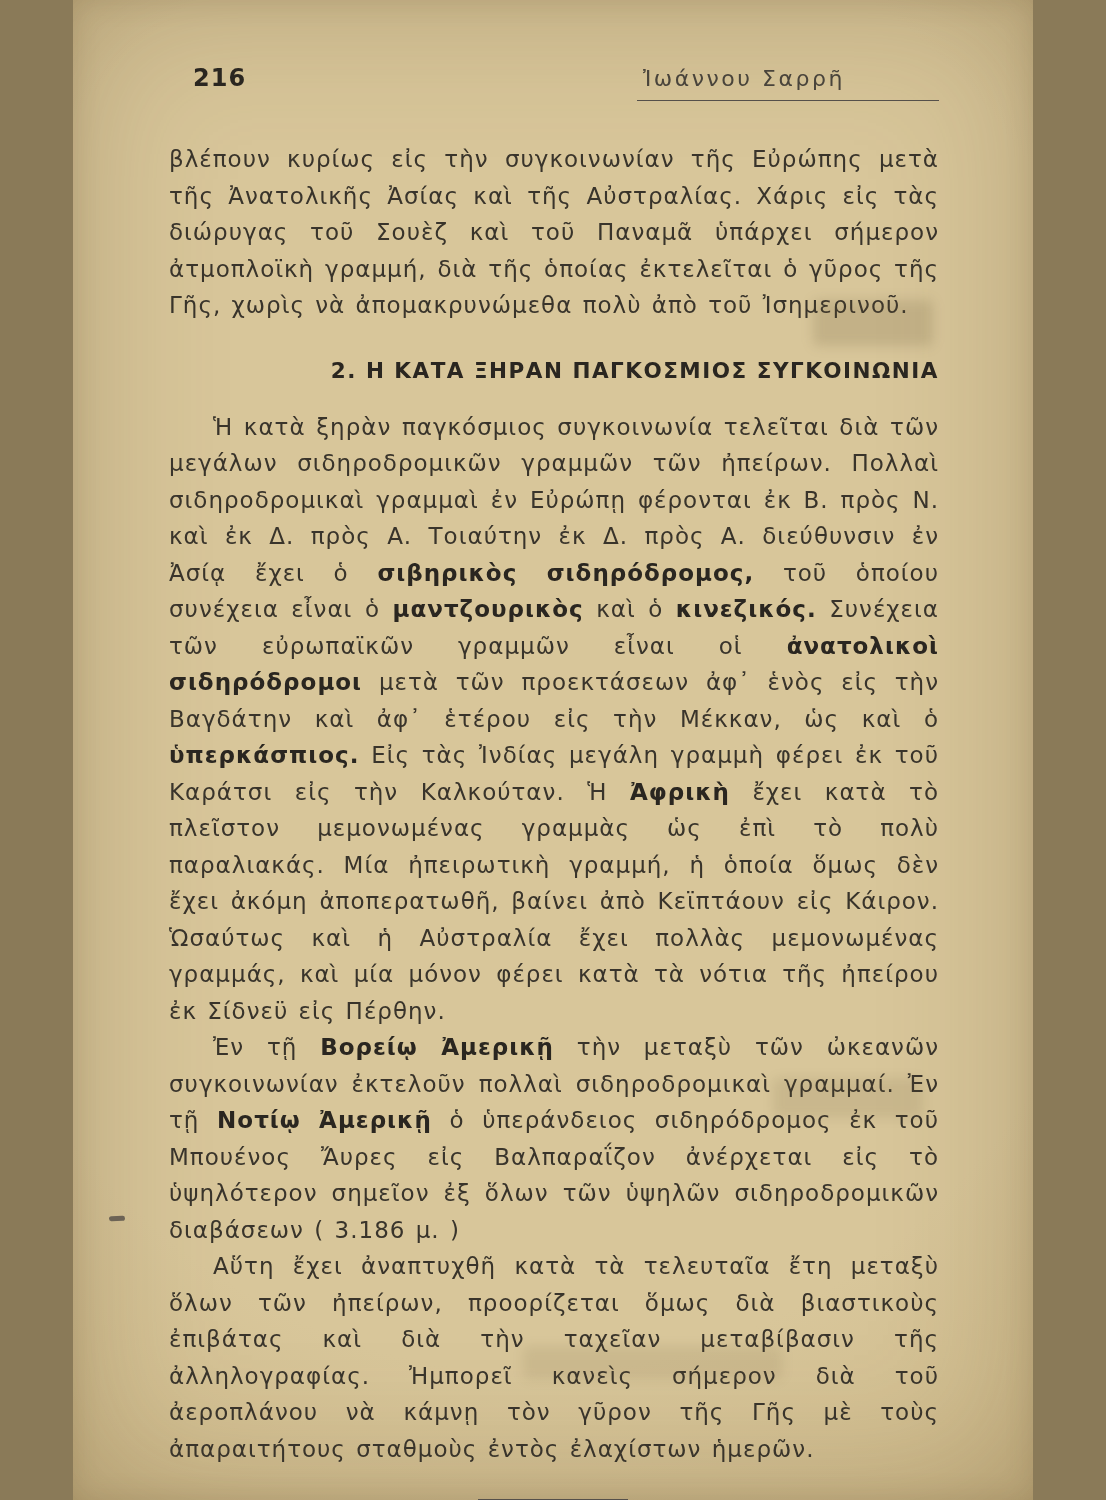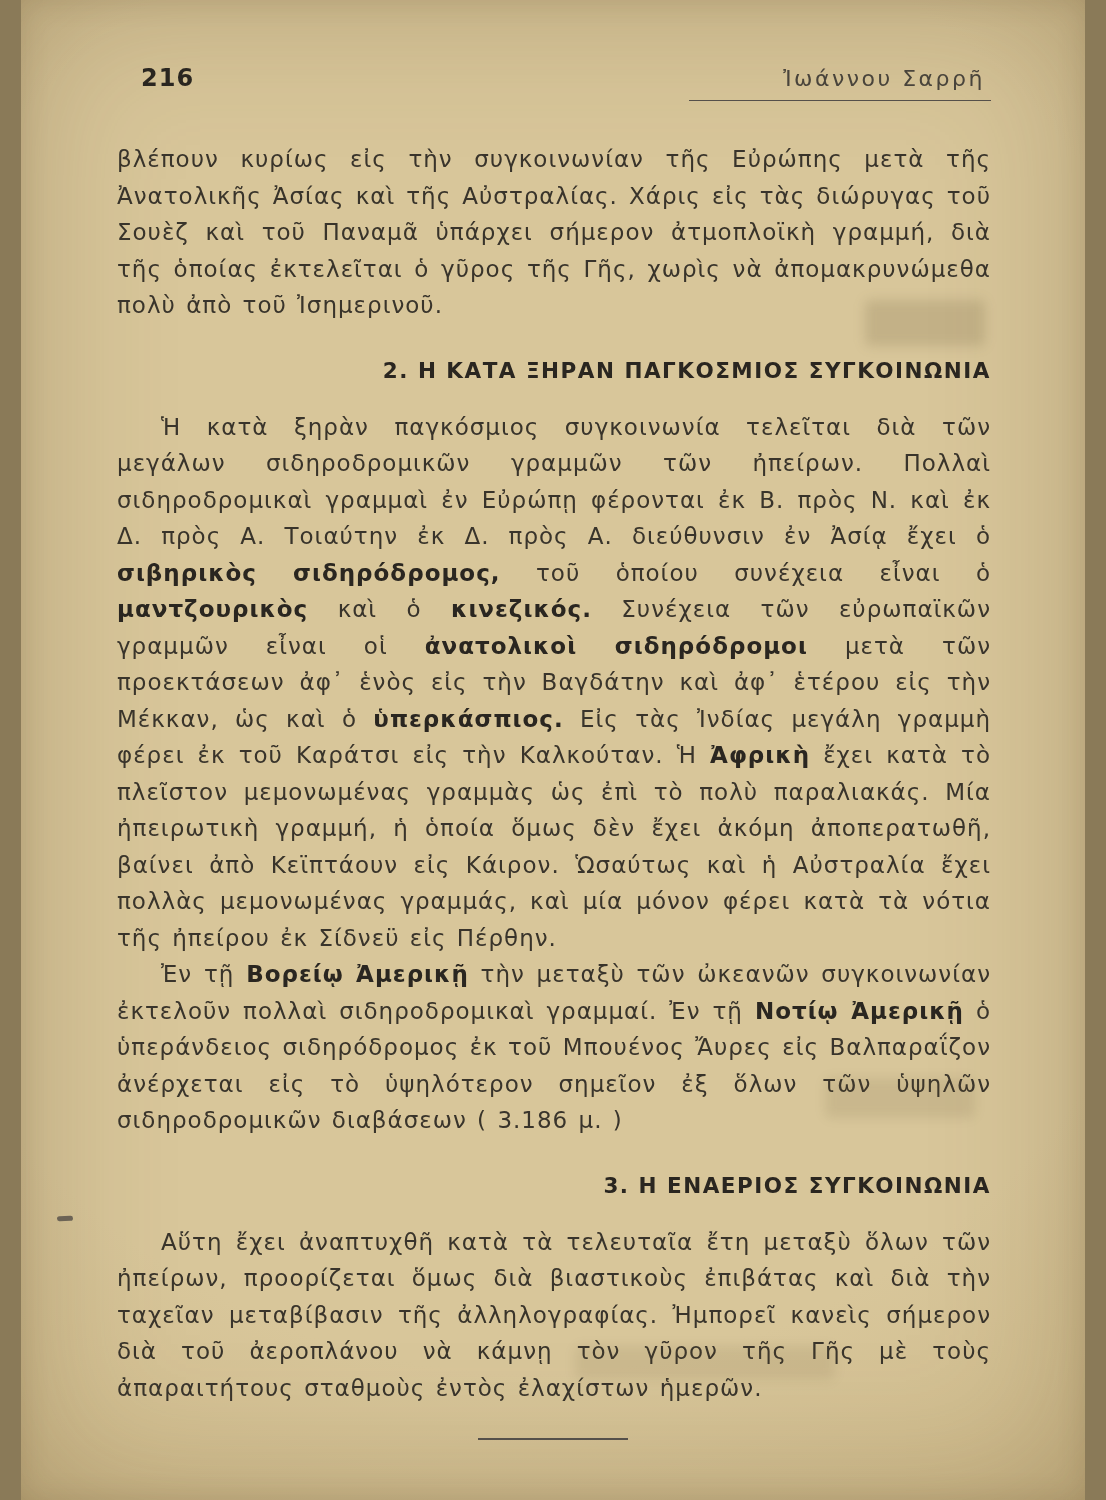--- a/index.html
+++ b/index.html
@@ -6,21 +6,21 @@
   :root{
     --paper:#d8c69a;
     --paper-edge:#c4ae7c;
     --ink:#39342b;
     --ink-bold:#2a2620;
     --rule:#55504a;
   }
   html,body{margin:0;padding:0;background:#8a7a58;}
   .page{
     position:relative;
-    width:1064px;
+    width:960px;
     height:1500px;
     margin:0 auto;
     background:
       radial-gradient(ellipse 120% 90% at 48% 42%, var(--paper) 0%, var(--paper) 55%, var(--paper-edge) 100%);
     box-shadow: inset 0 0 150px rgba(96,74,38,.30), inset 0 0 28px rgba(96,74,38,.18);
     overflow:hidden;
     font-family:"DejaVu Sans", sans-serif;
     color:var(--ink);
   }
   .page-header{
@@ -35,21 +35,21 @@
     letter-spacing:1px;
     color:var(--ink-bold);
   }
   .running-title{
     font-size:22px;
     letter-spacing:2.5px;
     color:#49443b;
     border-bottom:1.5px solid var(--rule);
     padding:0 6px 9px 6px;
     min-width:290px;
-    text-align:right;
+    text-align:left;
   }
   .page-body{
     padding:40px 94px 0 96px;
   }
   .body-paragraph{
     margin:0;
     font-size:23px;
     line-height:36.5px;
     letter-spacing:1px;
     word-spacing:2px;
@@ -106,21 +106,20 @@
     <span class="page-number">216</span>
     <span class="running-title">Ἰωάννου Σαρρῆ</span>
   </div>
 
   <div class="page-body">
 
   <p class="body-paragraph"><span>βλέπουν κυρίως εἰς τὴν συγκοινωνίαν τῆς Εὐρώπης μετὰ τῆς Ἀνατολικῆς Ἀσίας καὶ τῆς Αὐστραλίας. Χάρις εἰς τὰς διώρυγας τοῦ Σουὲζ καὶ τοῦ Παναμᾶ ὑπάρχει σήμερον ἀτμοπλοϊκὴ γραμμή, διὰ τῆς ὁποίας ἐκτελεῖται ὁ γῦρος τῆς Γῆς, χωρὶς νὰ ἀπομακρυνώμεθα πολὺ ἀπὸ τοῦ Ἰσημερινοῦ.</span></p>
       <h2 class="section-heading">2. Η ΚΑΤΑ ΞΗΡΑΝ ΠΑΓΚΟΣΜΙΟΣ ΣΥΓΚΟΙΝΩΝΙΑ</h2>
       <p class="body-paragraph indent"><span>Ἡ κατὰ ξηρὰν παγκόσμιος συγκοινωνία τελεῖται διὰ τῶν μεγάλων σιδηροδρομικῶν γραμμῶν τῶν ἠπείρων. Πολλαὶ σιδηροδρομικαὶ γραμμαὶ ἐν Εὐρώπῃ φέρονται ἐκ Β. πρὸς Ν. καὶ ἐκ Δ. πρὸς Α. Τοιαύτην ἐκ Δ. πρὸς Α. διεύθυνσιν ἐν Ἀσίᾳ ἔχει ὁ </span><span class="bold">σιβηρικὸς σιδηρόδρομος,</span><span> τοῦ ὁποίου συνέχεια εἶναι ὁ </span><span class="bold">μαντζουρικὸς</span><span> καὶ ὁ </span><span class="bold">κινεζικός.</span><span> Συνέχεια τῶν εὐρωπαϊκῶν γραμμῶν εἶναι οἱ </span><span class="bold">ἀνατολικοὶ σιδηρόδρομοι</span><span> μετὰ τῶν προεκτάσεων ἀφ᾽ ἑνὸς εἰς τὴν Βαγδάτην καὶ ἀφ᾽ ἑτέρου εἰς τὴν Μέκκαν, ὡς καὶ ὁ </span><span class="bold">ὑπερκάσπιος.</span><span> Εἰς τὰς Ἰνδίας μεγάλη γραμμὴ φέρει ἐκ τοῦ Καράτσι εἰς τὴν Καλκούταν. Ἡ </span><span class="bold">Ἀφρικὴ</span><span> ἔχει κατὰ τὸ πλεῖστον μεμονωμένας γραμμὰς ὡς ἐπὶ τὸ πολὺ παραλιακάς. Μία ἠπειρωτικὴ γραμμή, ἡ ὁποία ὅμως δὲν ἔχει ἀκόμη ἀποπερατωθῆ, βαίνει ἀπὸ Κεϊπτάουν εἰς Κάιρον. Ὡσαύτως καὶ ἡ Αὐστραλία ἔχει πολλὰς μεμονωμένας γραμμάς, καὶ μία μόνον φέρει κατὰ τὰ νότια τῆς ἠπείρου ἐκ Σίδνεϋ εἰς Πέρθην.</span></p>
       <p class="body-paragraph indent"><span>Ἐν τῇ </span><span class="bold">Βορείῳ Ἀμερικῇ</span><span> τὴν μεταξὺ τῶν ὠκεανῶν συγκοινωνίαν ἐκτελοῦν πολλαὶ σιδηροδρομικαὶ γραμμαί. Ἐν τῇ </span><span class="bold">Νοτίῳ Ἀμερικῇ</span><span> ὁ ὑπεράνδειος σιδηρόδρομος ἐκ τοῦ Μπουένος Ἄυρες εἰς Βαλπαραΐζον ἀνέρχεται εἰς τὸ ὑψηλότερον σημεῖον ἐξ ὅλων τῶν ὑψηλῶν σιδηροδρομικῶν διαβάσεων ( 3.186 μ. )</span></p>
-      <h2 class="section-heading">3. Η ΕΝΑΕΡΙΟΣ ΣΥΓΚΟΙΝΩΝΙΑ</h2>
       <p class="body-paragraph indent"><span>Αὕτη ἔχει ἀναπτυχθῆ κατὰ τὰ τελευταῖα ἔτη μεταξὺ ὅλων τῶν ἠπείρων, προορίζεται ὅμως διὰ βιαστικοὺς ἐπιβάτας καὶ διὰ τὴν ταχεῖαν μεταβίβασιν τῆς ἀλληλογραφίας. Ἠμπορεῖ κανεὶς σήμερον διὰ τοῦ ἀεροπλάνου νὰ κάμνῃ τὸν γῦρον τῆς Γῆς μὲ τοὺς ἀπαραιτήτους σταθμοὺς ἐντὸς ἐλαχίστων ἡμερῶν.</span></p>
     </div>
 
   <div class="section-divider"></div>
 
   <div class="margin-mark"></div>
   <div class="show-through st-1"></div>
   <div class="show-through st-2"></div>
   <div class="show-through st-3"></div>
 

